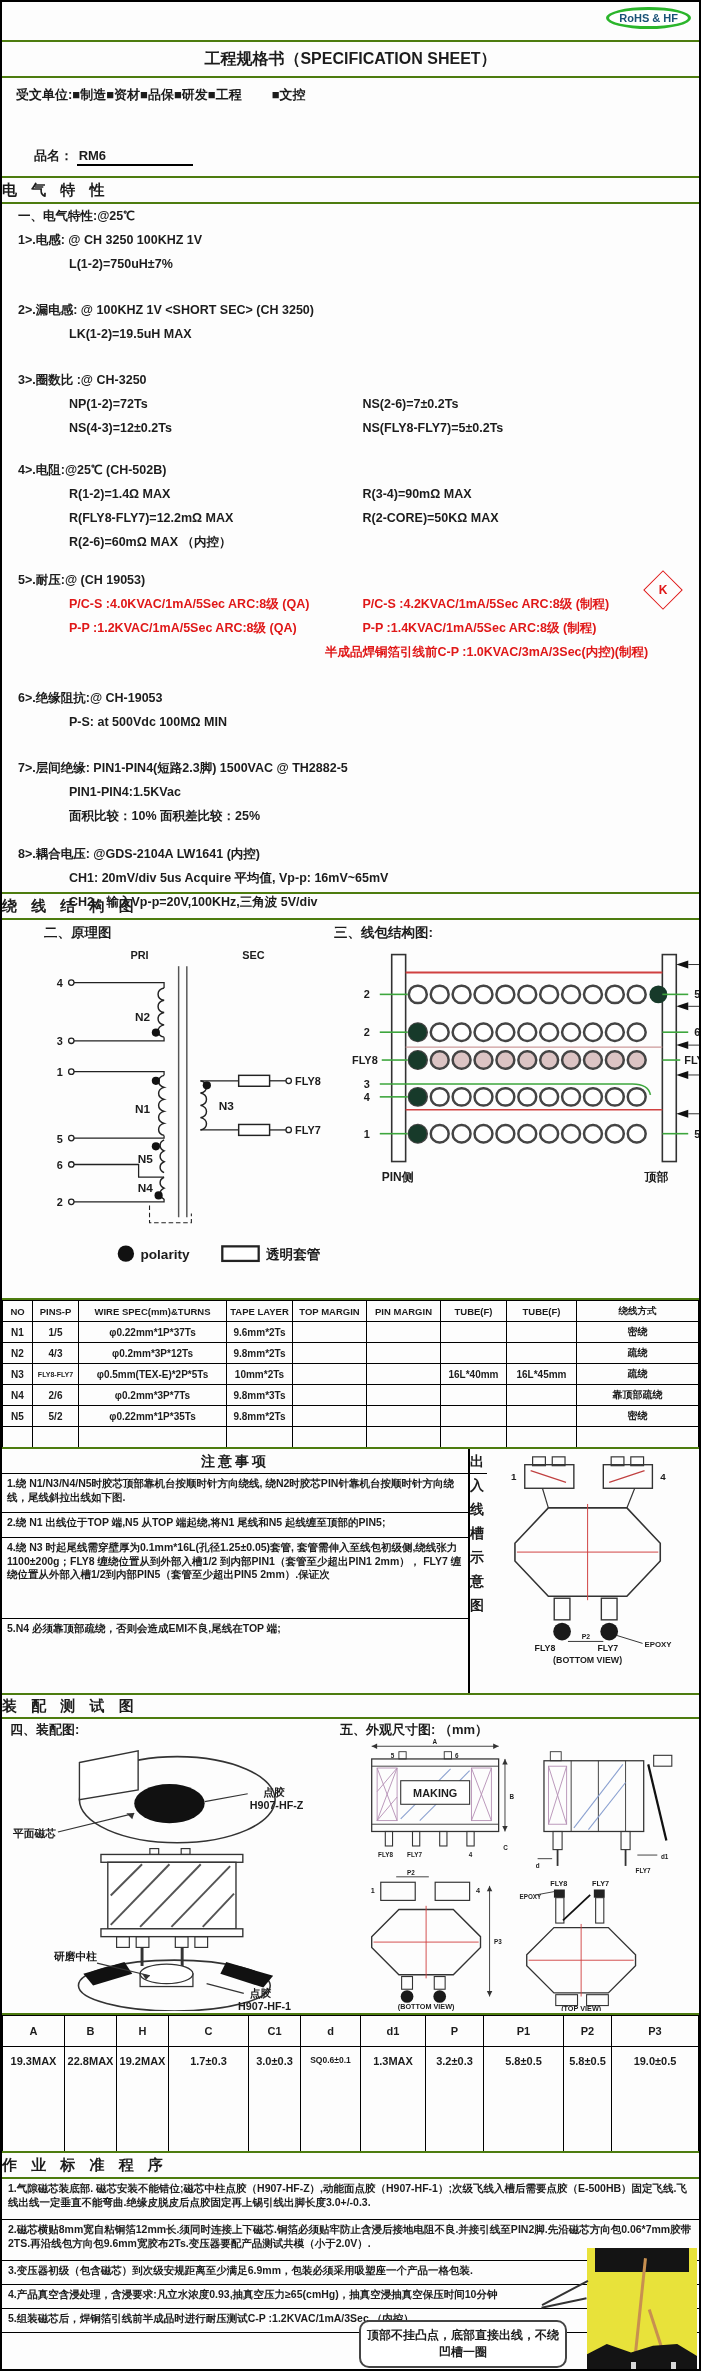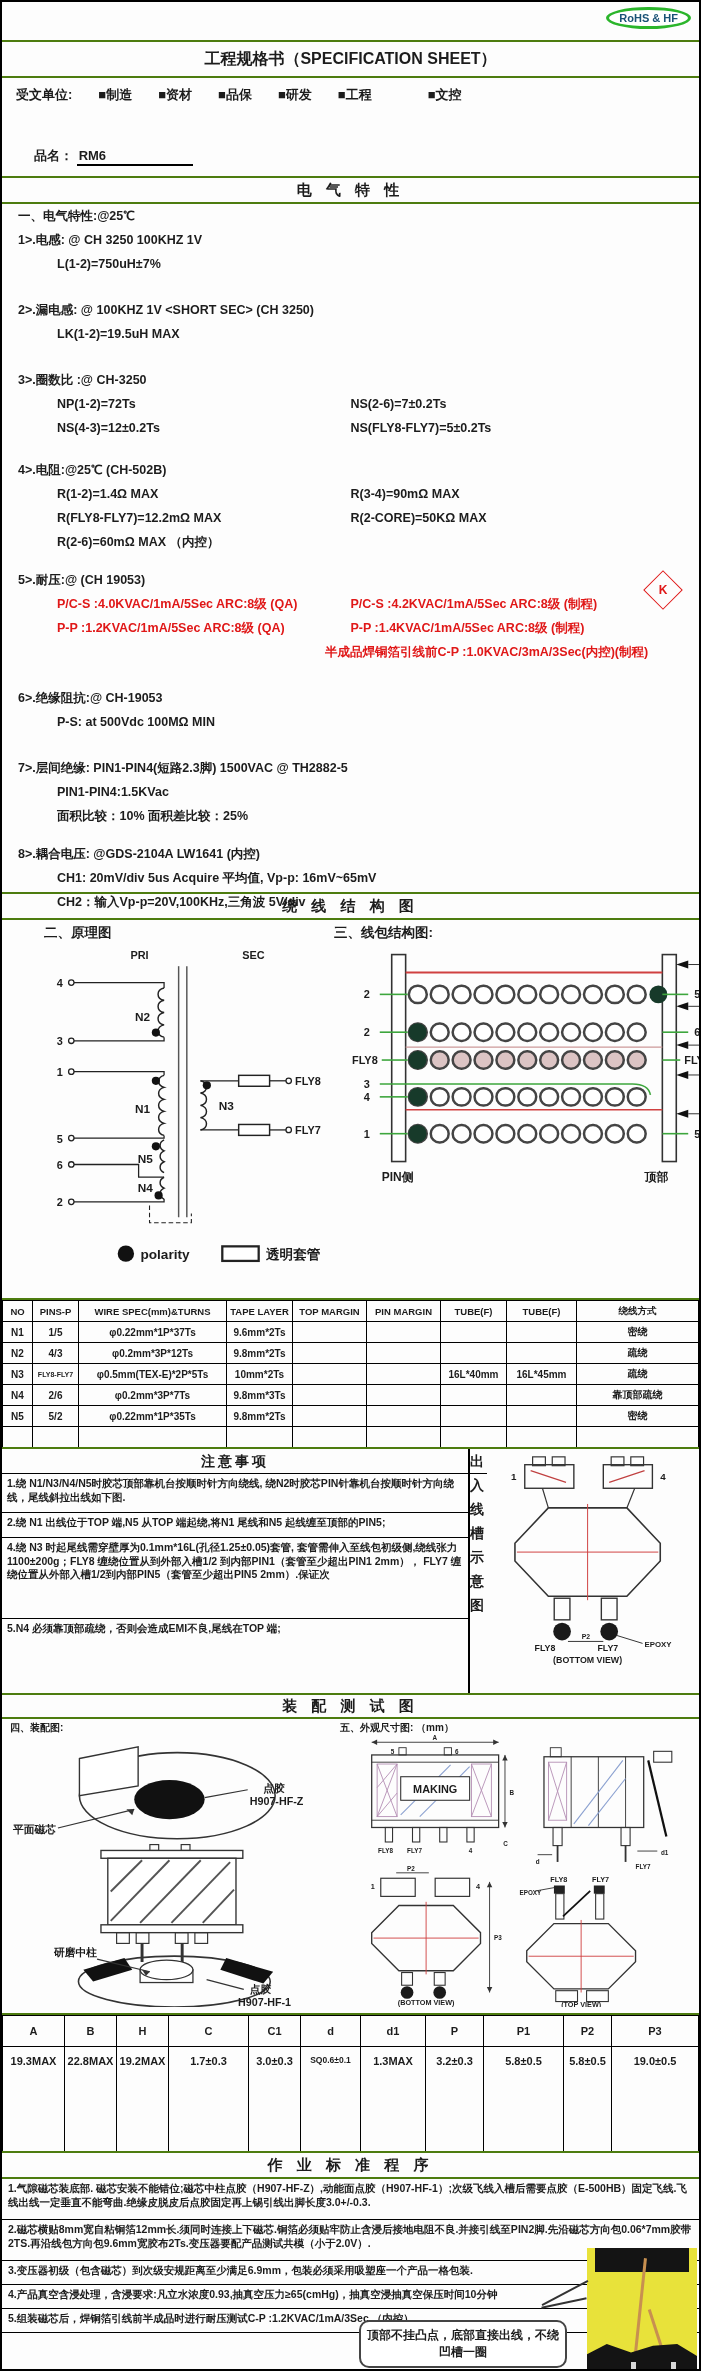--- a/index.html
+++ b/index.html
@@ -1,33 +1,33 @@
 <!DOCTYPE html>
 <html><head>
 <meta charset="utf-8">
 <style>
   html,body{margin:0;padding:0;background:#f2f2f2;}
   .page{position:relative;width:701px;height:2371px;margin:0 auto;background:#fdfdfd;
     border:2px solid #000;box-sizing:border-box;font-family:"Liberation Sans",sans-serif;
     font-weight:bold;color:#1c1c1c;overflow:hidden;}
   .bb{border-bottom:2px solid #4d7c0f;}
-  .sect-hdr{height:24px;line-height:24px;text-align:center;font-size:15px;letter-spacing:5px;}
+  .sect-hdr{height:24px;line-height:24px;font-size:15px;letter-spacing:5px;}
   
   .top-box{position:relative;height:38px;}
   .rohs{position:absolute;right:8px;top:5px;border:3px solid #2bb52b;border-radius:50%;
     padding:2px 10px;font-size:11px;color:#1a5276;background:#fff;}
   .title-row{height:34px;line-height:34px;text-align:center;font-size:16px;}
   .info-box{height:98px;position:relative;font-size:13px;}
-  .recips{display:flex;gap:26px;padding:8px 0 0 14px;}
+  .recips{display:flex;padding:8px 0 0 14px;}
   .pname{position:absolute;left:32px;bottom:10px;}
   .pname .uv{display:inline-block;min-width:110px;border-bottom:2px solid #000;padding:0 4px 1px 2px;}
   
   .elec{height:688px;position:relative;font-size:12.5px;line-height:24px;}
   .t{padding-left:16px;}
-  .s{padding-left:55px;}
+  .s{padding-left:55px;margin-left:12px;}
   .cl{display:inline-block;width:290px;vertical-align:top;}
   .mt8{margin-top:0;}.mt14{margin-top:14px;}.mt18{margin-top:18px;}.mt22{margin-top:22px;}
   .red{color:#e01818;}
   .kdia{position:absolute;top:372px;right:22px;width:26px;height:26px;border:1.5px solid #e01818;
     transform:rotate(45deg);}
   .kdia span{position:absolute;left:0;top:0;width:26px;height:26px;line-height:26px;text-align:center;
     transform:rotate(-45deg);color:#e01818;font-size:12px;}
   
   .windbody{height:378px;display:flex;padding-left:32px;}
   .wcol-l{width:292px;padding:4px 0 0 10px;}
@@ -47,21 +47,21 @@
   .notes-hdr{height:24px;line-height:24px;text-align:center;font-size:14px;letter-spacing:3px;
     border-bottom:1.5px solid #000;}
   .nitem{font-size:10.5px;line-height:13.5px;padding:3px 5px;border-bottom:1.5px solid #000;}
   .nitem:last-child{border-bottom:none;}
   .notes-r{flex:1;display:flex;flex-direction:row;}
   .slotbox{flex:1;text-align:center;}
   
   .asmbody{height:294px;display:flex;}
   .asm-l{width:330px;position:relative;padding-top:2px;}
   .asm-r{flex:1;position:relative;padding-top:2px;}
-  .asm-title{font-size:10px;padding-left:8px;}
+  .asm-title{font-size:13px;padding-left:8px;}
   
   .dimtab{width:697px;height:130px;font-size:11px;table-layout:fixed;margin:0 auto;}
   .dimtab th,.dimtab td{border:1.8px solid #000;text-align:center;padding:0;}
   .dimtab th{height:30px;}
   .dimtab td{height:96px;vertical-align:top;padding-top:8px;}
   
   .procbody{position:relative;height:203px;font-size:10.5px;line-height:13.5px;}
   .pitem{padding:3px 6px;border-bottom:1.5px solid #000;}
   .pr115{padding-right:118px;}
   .photo{position:absolute;right:2px;bottom:4px;width:110px;height:130px;background:#e8e23a;overflow:hidden;}

